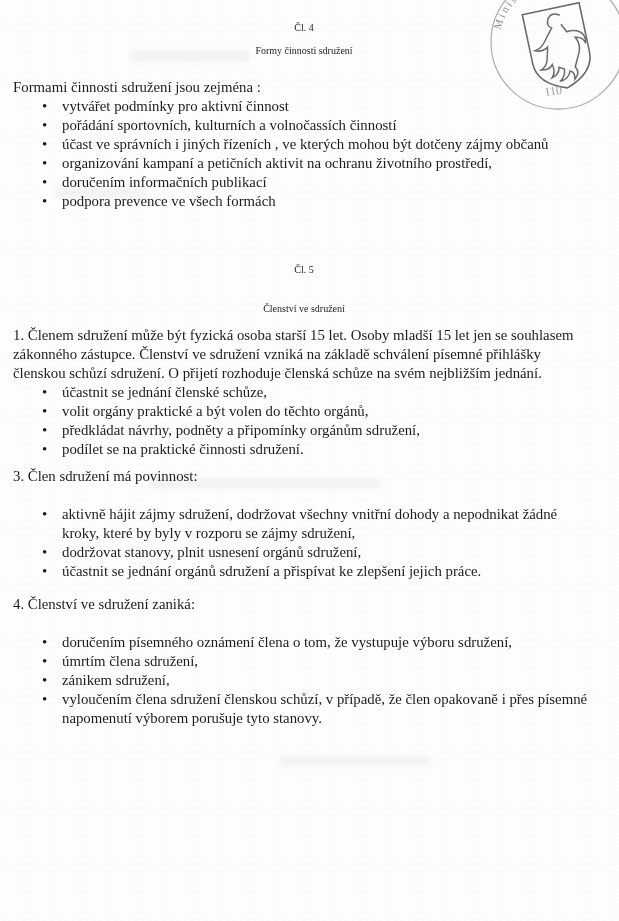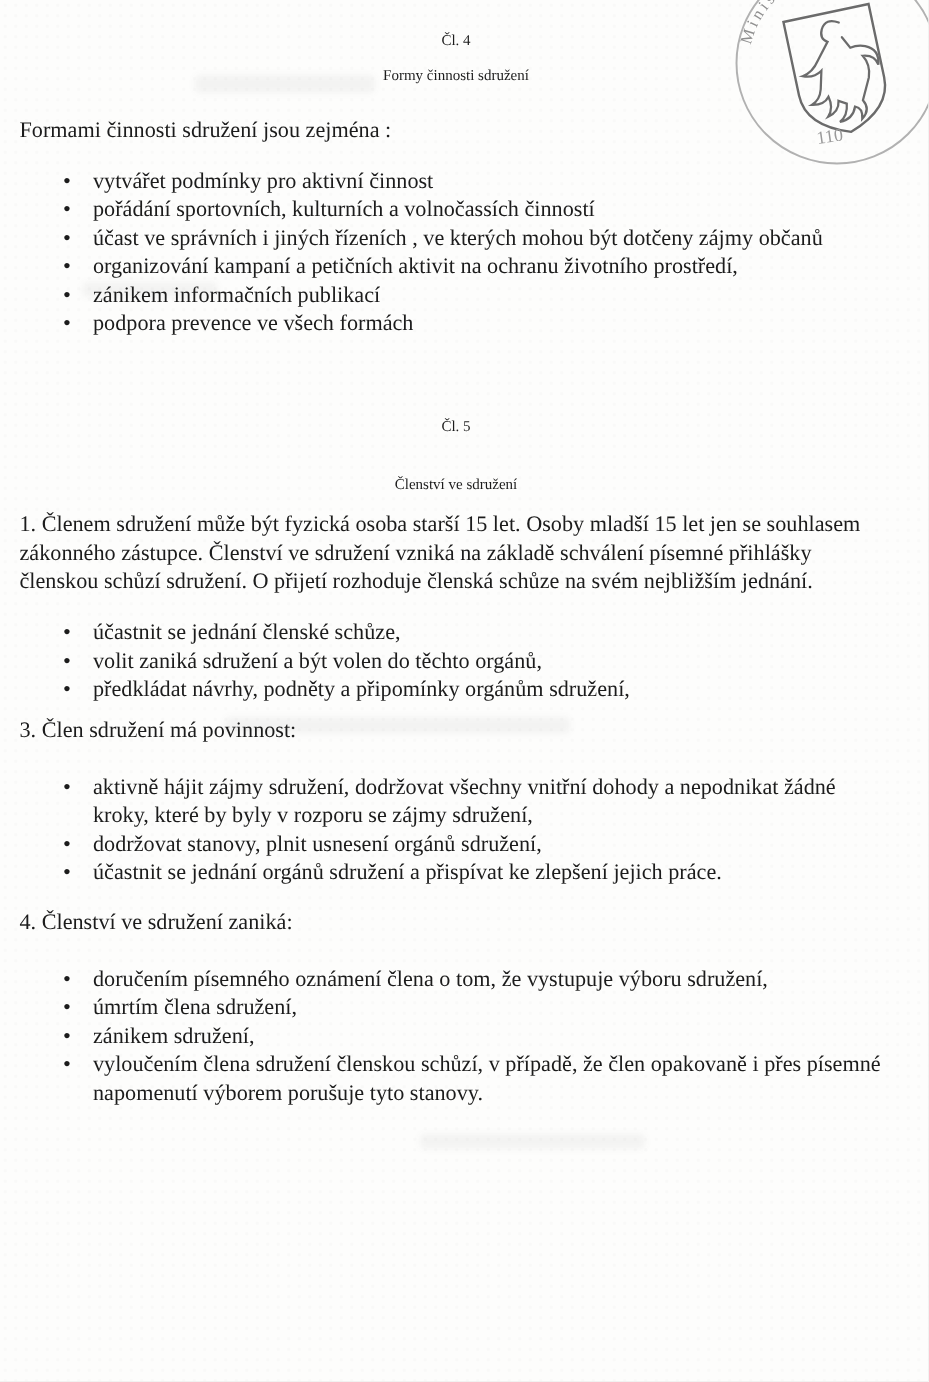--- a/index.html
+++ b/index.html
@@ -15,21 +15,21 @@
     padding:18px 24px 0 13px;
     font-family:"Liberation Serif","DejaVu Serif",serif;
     font-size:14.8px;
     line-height:19px;
     color:#1c1c1c;
   }
   .center{text-align:center;}
   .heading{margin:0;font-weight:normal;font-size:10px;}
   #title4{margin-top:4px;}
   #intro4{margin:18px 0 0 0;}
-  .blist{margin-top:15px;}
+  .blist{}
   .li{display:flex;align-items:flex-start;}
   .li::before{
     content:"\2022";
     flex:0 0 20px;
     margin-left:29px;
     font-size:15px;
   }
   .li .txt{flex:1 1 auto;}
   #art5{margin-top:49px;}
   #title5{margin-top:20px;}
@@ -92,41 +92,44 @@
     <div class="li">
         <span class="txt">pořádání sportovních, kulturních a volnočassích  činností</span>
       </div>
     <div class="li">
         <span class="txt">účast ve správních i jiných řízeních , ve kterých mohou být dotčeny zájmy občanů</span>
       </div>
     <div class="li">
         <span class="txt">organizování kampaní a petičních aktivit na ochranu životního prostředí,</span>
       </div>
     <div class="li">
-        <span class="txt">zánikem informačních publikací</span>
+        <span class="txt">doručením informačních publikací</span>
       </div>
     <div class="li">
         <span class="txt">podpora prevence ve všech formách</span>
       </div>
   </div>
 
   <p class="heading center" id="art5">Čl. 5</p>
   <p class="heading center" id="title5">Členství ve sdružení</p>
 
   <p id="para1">1. Členem sdružení může být fyzická osoba starší 15 let. Osoby mladší 15 let jen se souhlasem zákonného zástupce. Členství ve sdružení vzniká na základě schválení písemné přihlášky členskou schůzí sdružení. O přijetí rozhoduje členská schůze na svém nejbližším jednání.</p>
 
   <div class="blist" id="list2">
     <div class="li">
         <span class="txt">účastnit se jednání členské schůze,</span>
       </div>
     <div class="li">
-        <span class="txt">volit zaniká sdružení a být volen do těchto orgánů,</span>
+        <span class="txt">volit orgány praktické a být volen do těchto orgánů,</span>
       </div>
     <div class="li">
         <span class="txt">předkládat návrhy, podněty a připomínky orgánům sdružení,</span>
+      </div>
+    <div class="li">
+        <span class="txt">podílet se na praktické činnosti sdružení.</span>
       </div>
   </div>
 
   <p class="plabel" id="label3">3. Člen sdružení má povinnost:</p>
   <div class="blist" id="list3">
     <div class="li">
         <span class="txt">aktivně hájit zájmy sdružení, dodržovat všechny vnitřní dohody a nepodnikat žádné kroky, které by byly v rozporu se zájmy sdružení,</span>
       </div>
     <div class="li">
         <span class="txt">dodržovat stanovy, plnit usnesení orgánů sdružení,</span>

